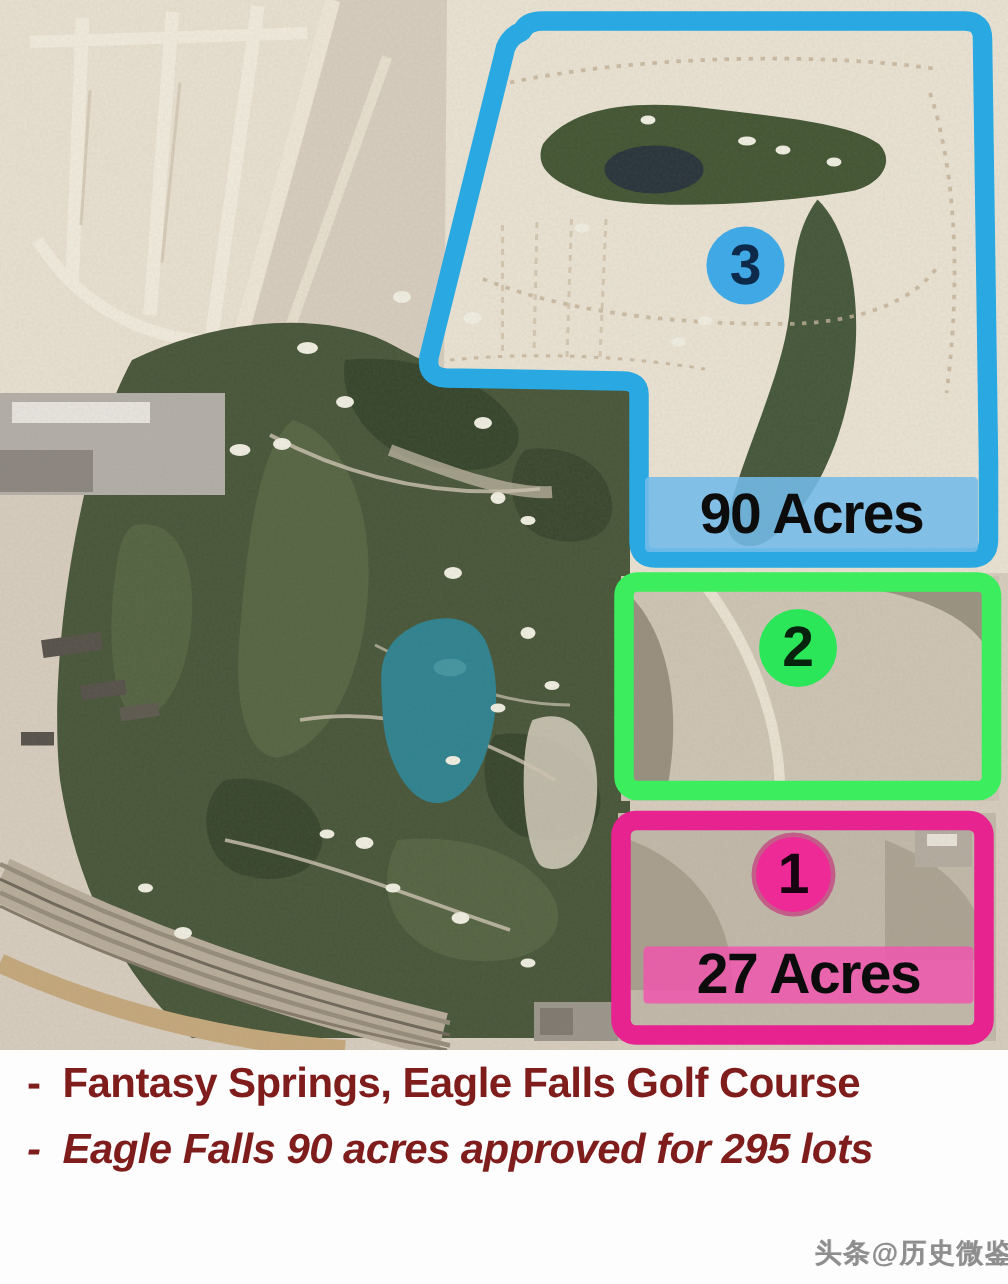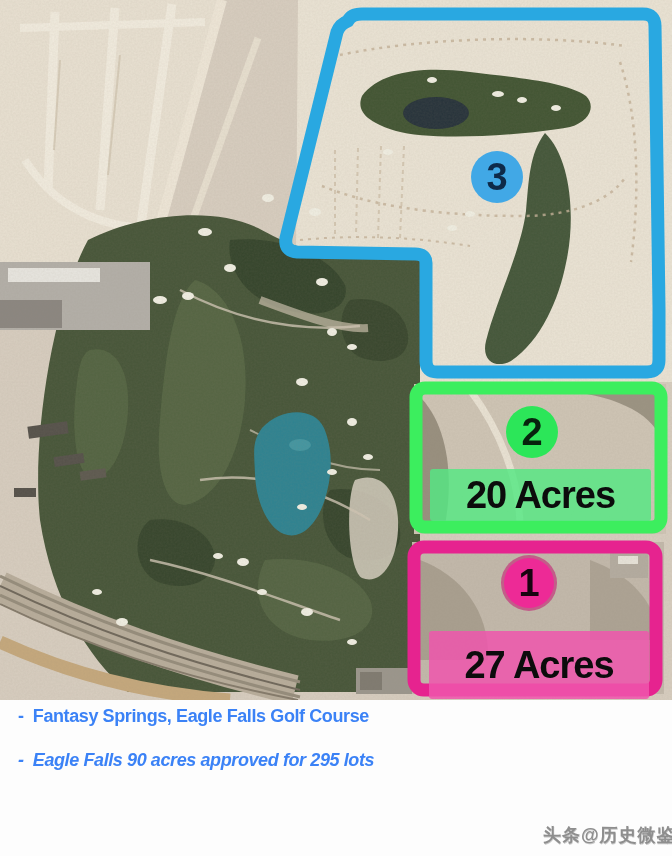--- a/index.html
+++ b/index.html
@@ -15,25 +15,25 @@
   .badge-2{left:506px;top:406px;width:52px;height:52px;background:#2ce659;color:#07230d;}
   .badge-1{left:504px;top:558px;width:50px;height:50px;background:#ed2a96;color:#180410;
            box-shadow:0 0 0 3px rgba(196,19,112,.55);}
 
   
   .band{position:absolute;display:flex;align-items:center;justify-content:center;
         font-weight:bold;font-size:38px;color:#0c0c0c;letter-spacing:-1px;border-radius:3px;
         white-space:pre;}
   .band-3{left:430px;top:318px;width:222px;height:50px;background:rgba(116,187,233,.88);}
   .band-2{left:430px;top:469px;width:221px;height:52px;background:rgba(84,232,130,.82);}
-  .band-1{left:429px;top:631px;width:220px;height:68px;background:rgba(238,86,173,.85);}
+  .band-1{left:429px;top:631px;width:220px;height:38px;background:rgba(238,86,173,.85);}
 
   
   .notes{position:absolute;left:0;top:700px;width:672px;height:156px;background:#fdfdfd;}
-  .note{position:absolute;font-weight:bold;font-size:18px;color:#3b82f6;
+  .note{position:absolute;font-weight:bold;font-size:28px;color:#7f1d1d;
         letter-spacing:-0.4px;white-space:pre;}
   .n1{left:18px;top:706px;}
   .n2{left:18px;top:750px;font-style:italic;}
   .n3{left:9px; top:793px;}
   .n4{left:4px; top:820px;}
   .watermark{position:absolute;left:529px;top:823px;font-size:18px;font-weight:bold;
              color:#8e8e8e;letter-spacing:1px;white-space:pre;
              text-shadow:0.5px 0.5px 0 #c9c9c9;margin-left:14px;}
 </style>
 </head>
@@ -190,21 +190,21 @@
 
       <rect x="416" y="388" width="245" height="139" rx="9" fill="none" stroke="#3cee5e" stroke-width="13"></rect>
 
       <rect x="414" y="547" width="242" height="143" rx="10" fill="none" stroke="#e6238f" stroke-width="13"></rect>
     </svg>
 
     <div class="badge badge-3">3</div>
     <div class="badge badge-2">2</div>
     <div class="badge badge-1">1</div>
 
-    <div class="band band-2">20 Acres</div>
+    <div class="band band-3">90 Acres</div>
     <div class="band band-1">27 Acres</div>
   </div>
 
   <div class="notes"></div>
   <div class="note n1">-  Fantasy Springs, Eagle Falls Golf Course</div>
   <div class="note n2">-  Eagle Falls 90 acres approved for 295 lots</div>
   <div class="watermark">头条@历史微鉴</div>
 
 </div>
 

